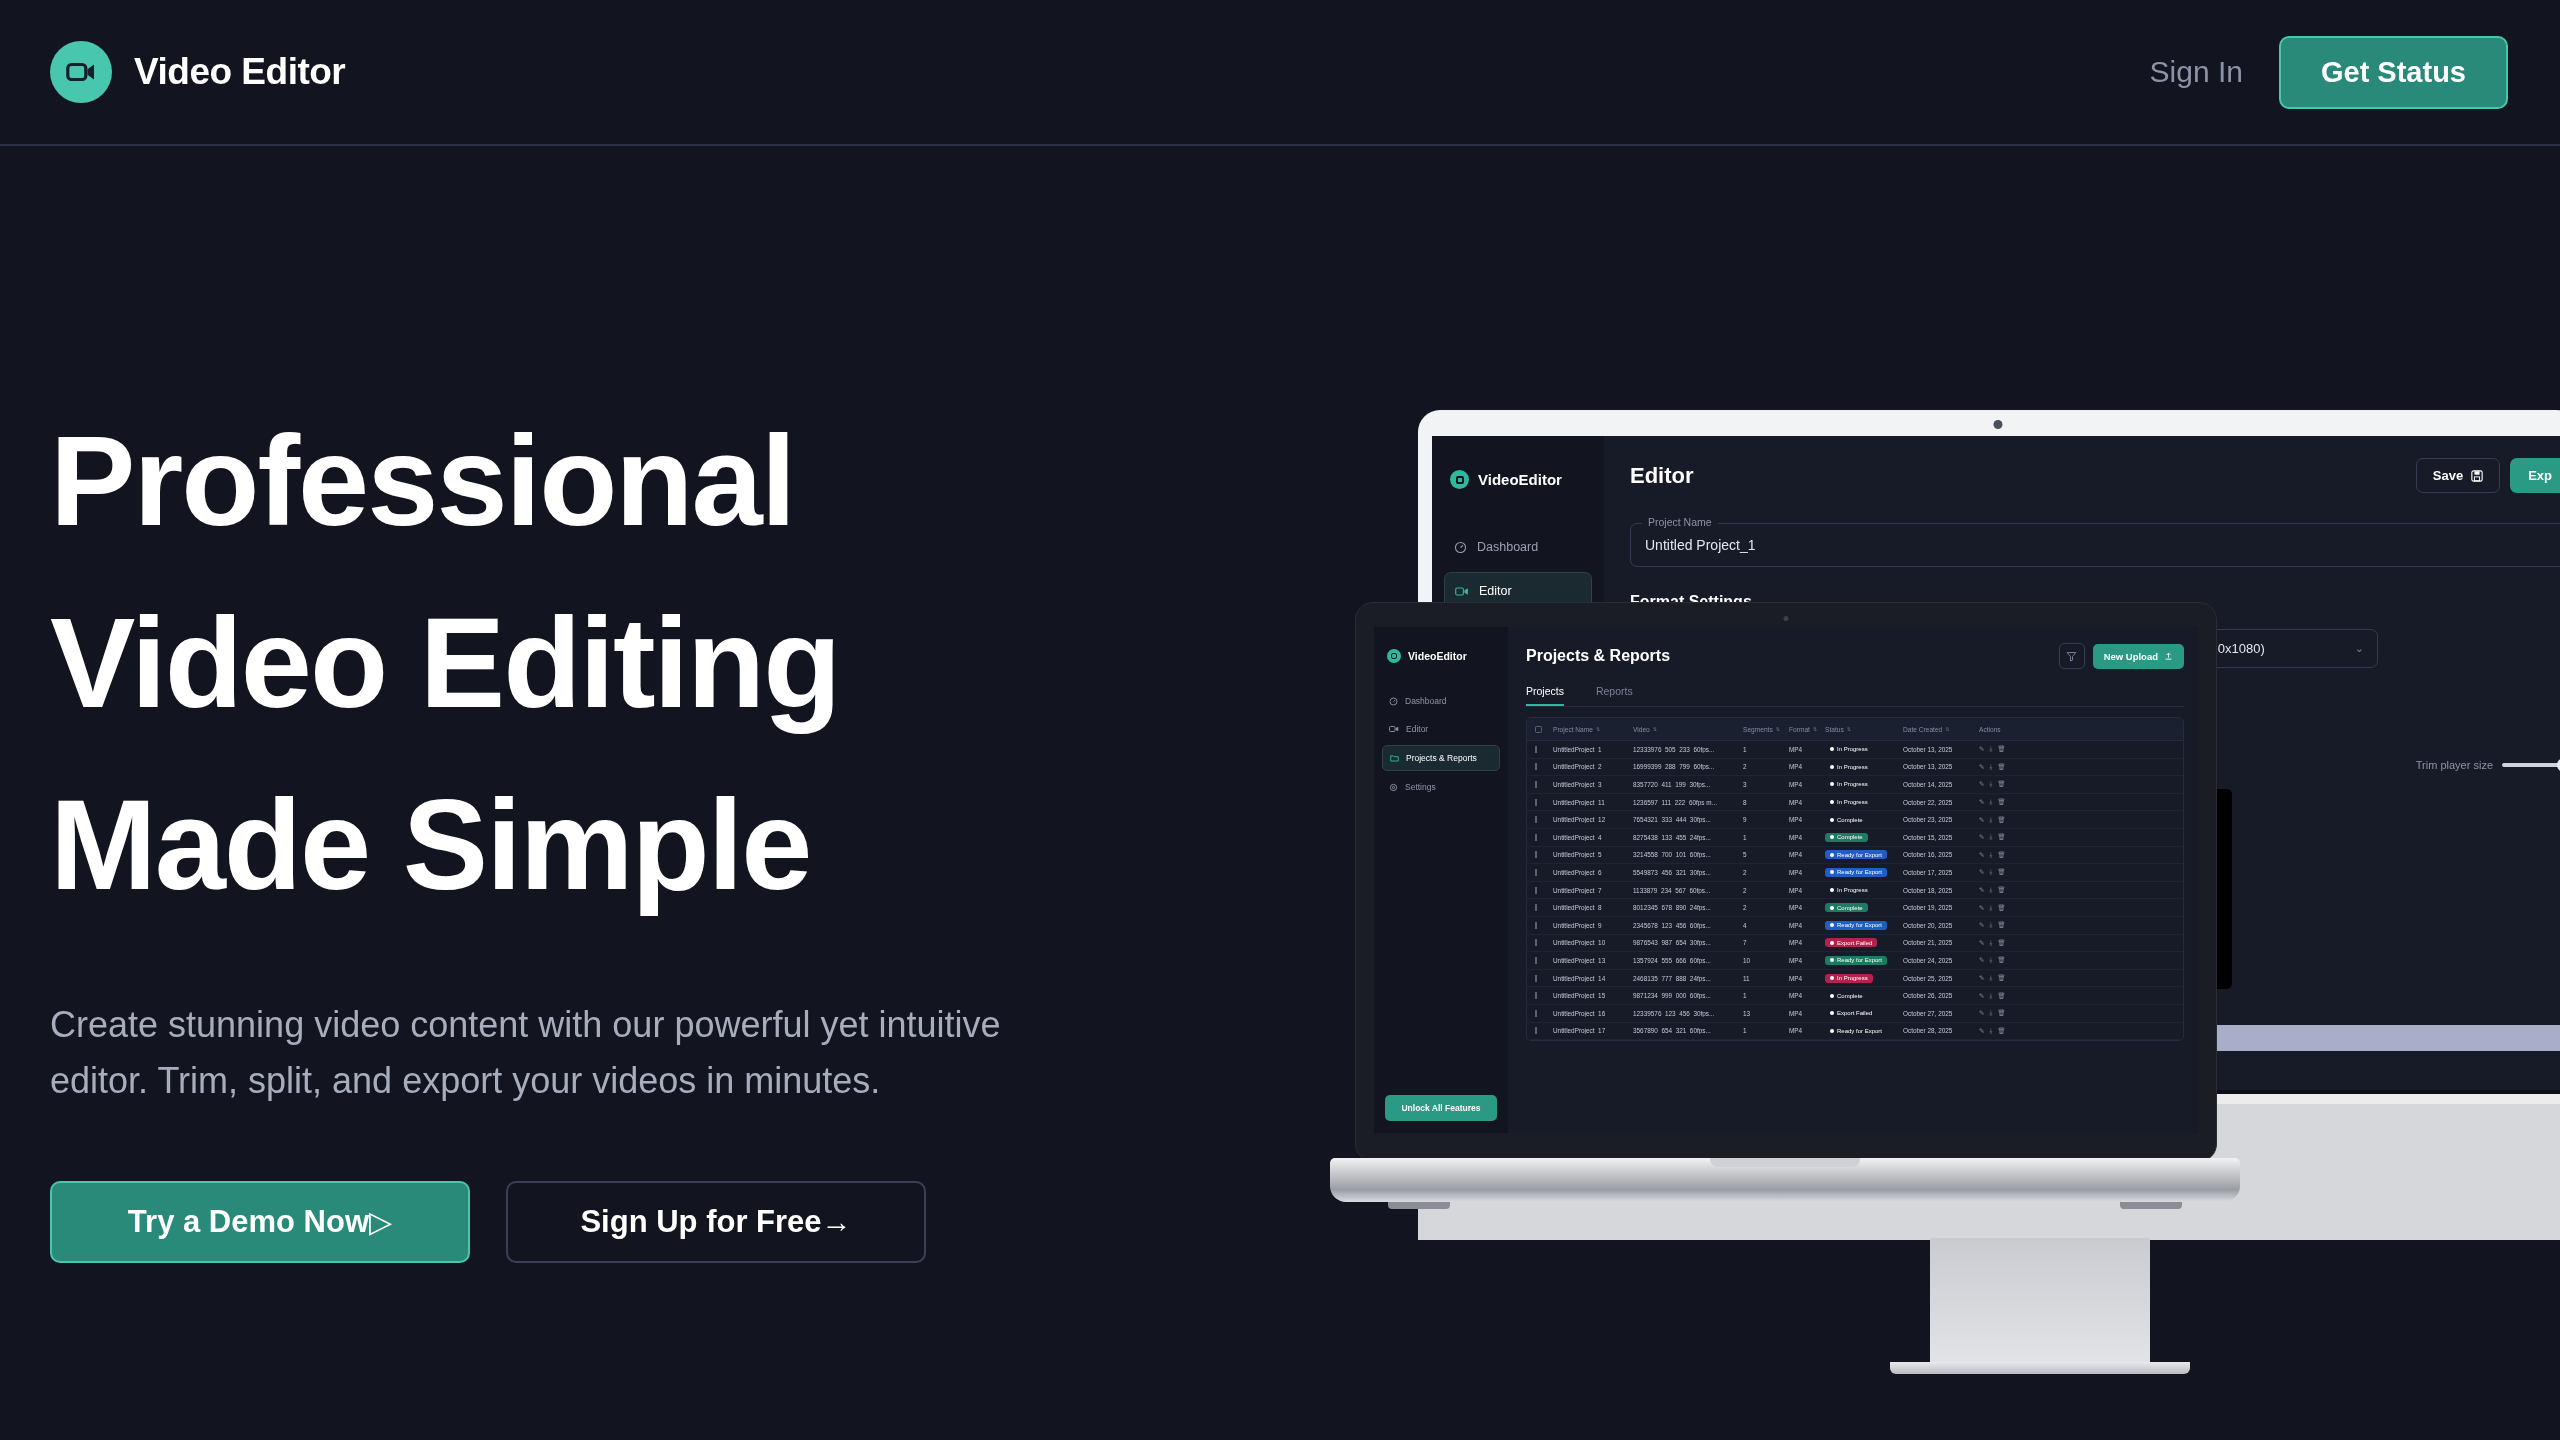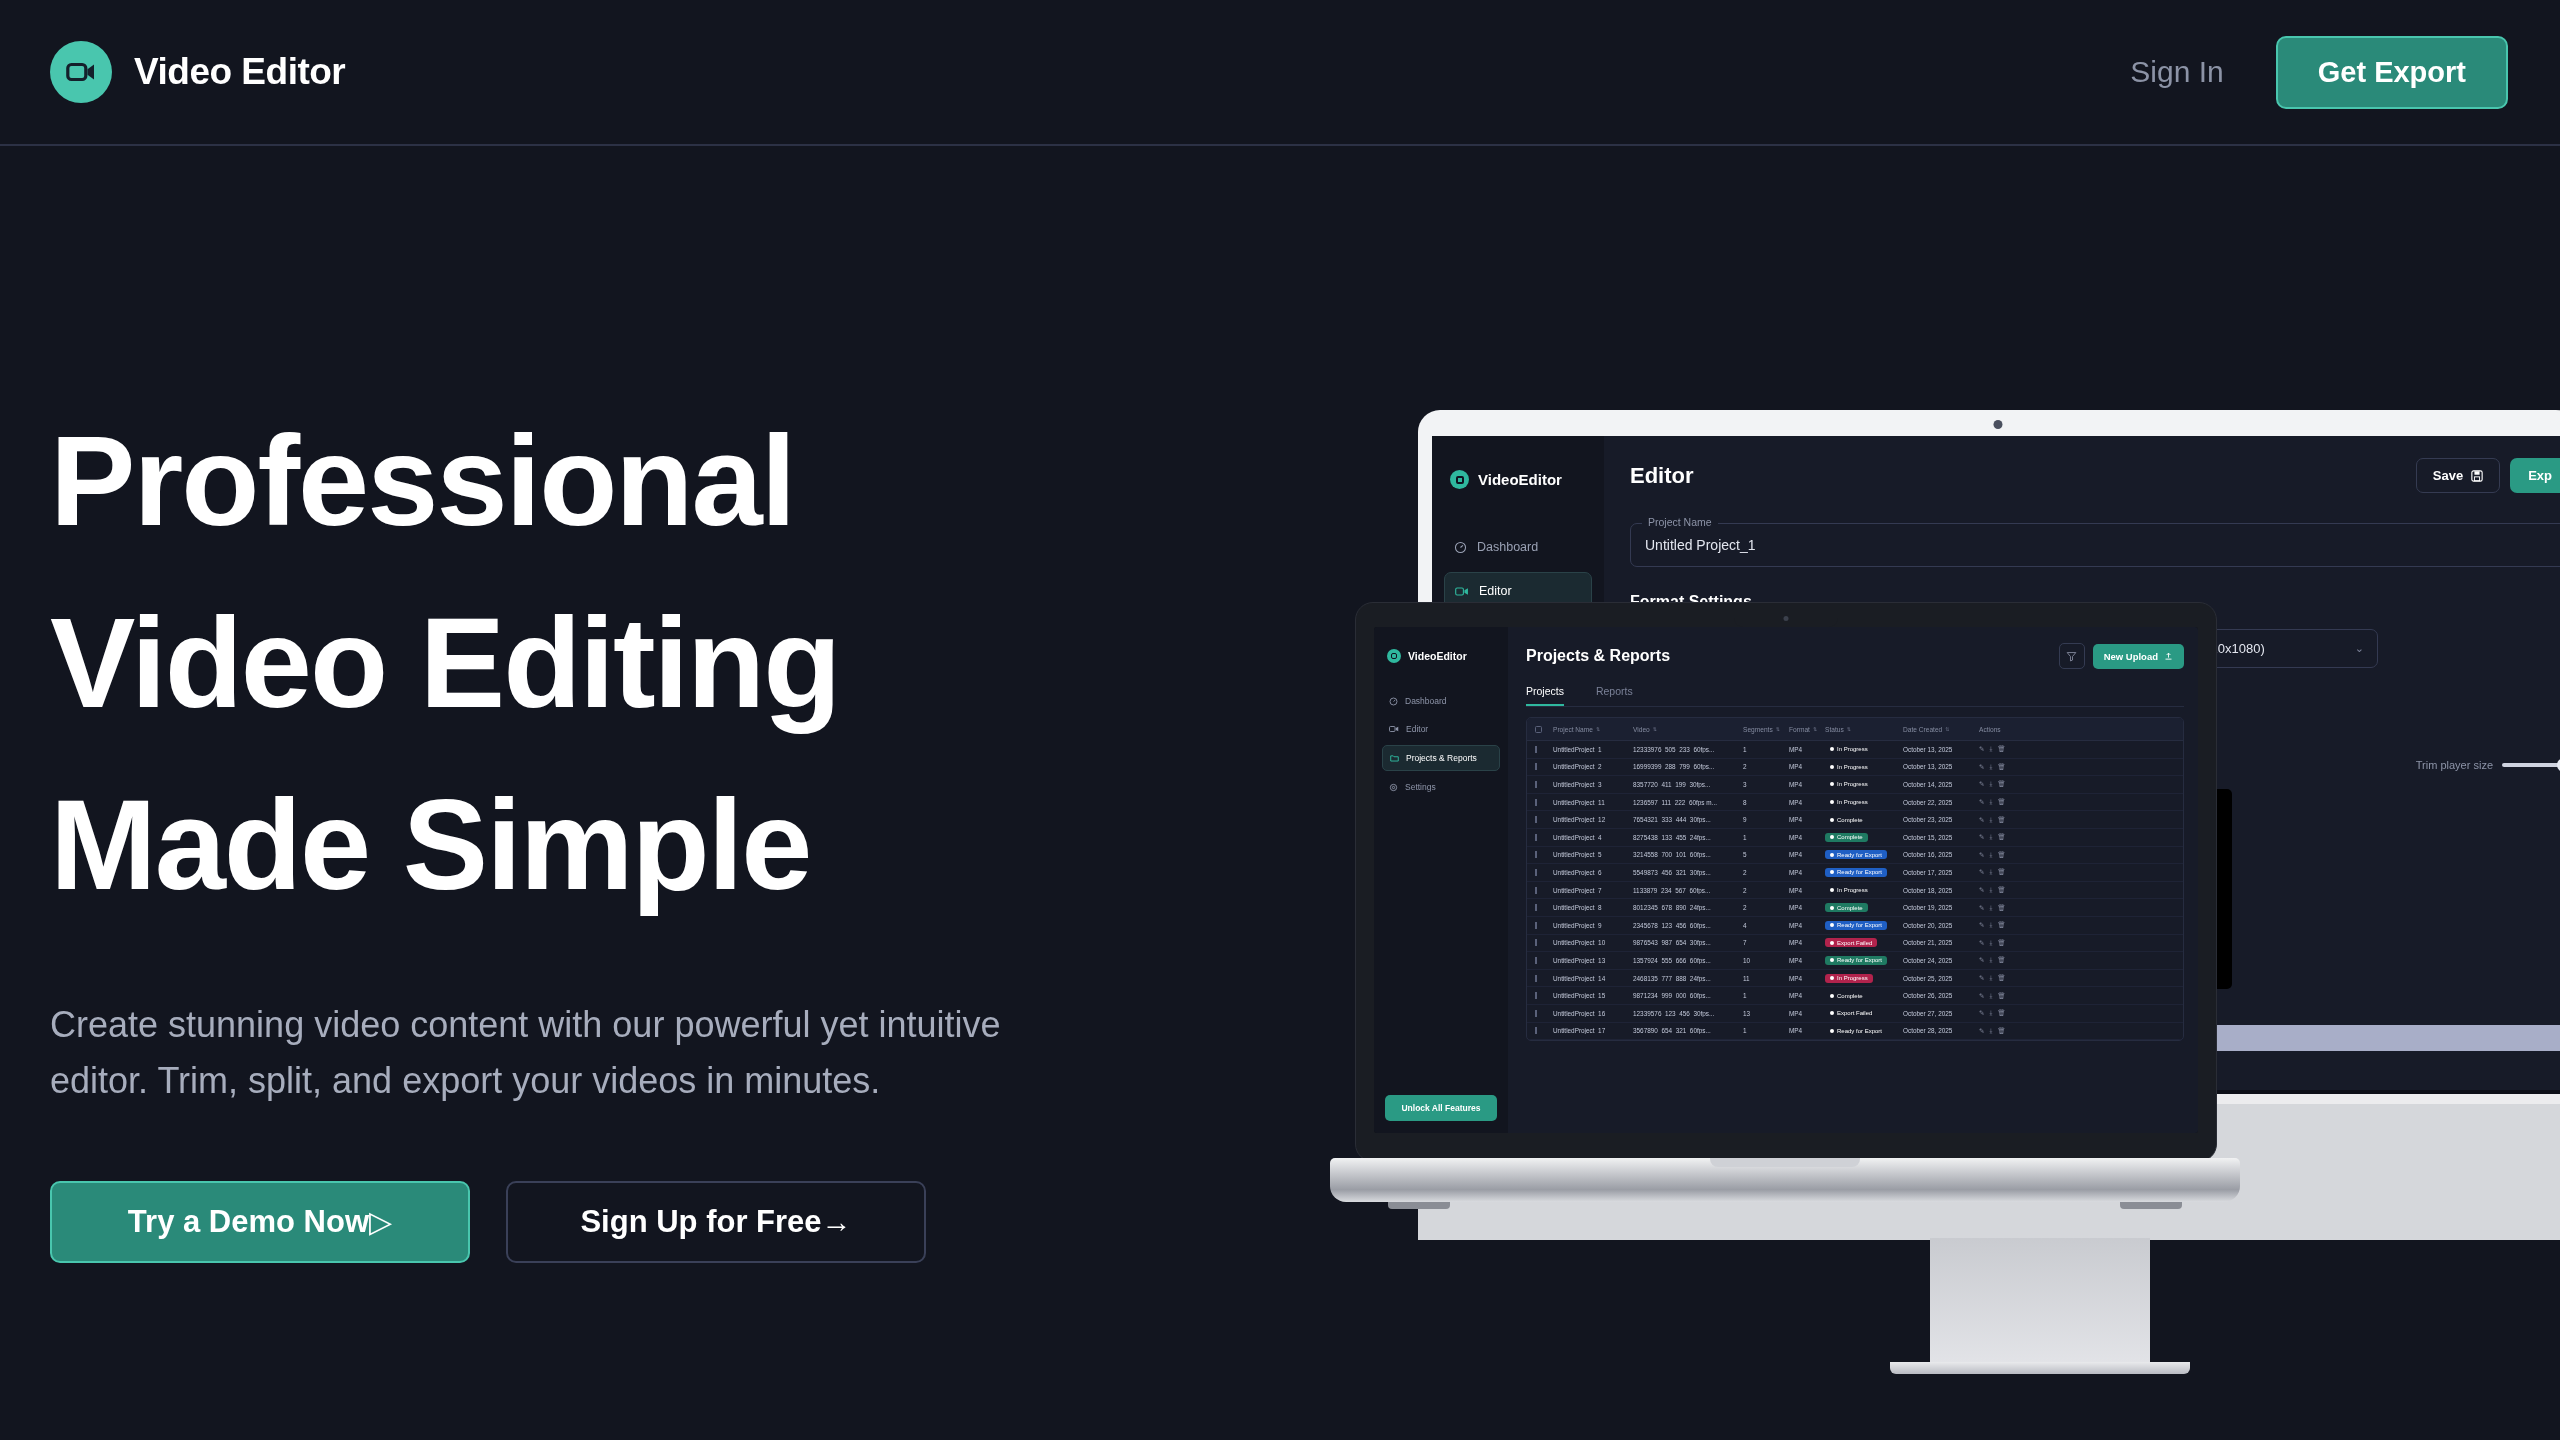--- a/index.html
+++ b/index.html
@@ -18,21 +18,21 @@
     display: flex; align-items: center; justify-content: space-between;
     padding: 0 52px 0 50px;
   }
   .brand { display: flex; align-items: center; gap: 22px; }
   .brand-logo {
     width: 62px; height: 62px; border-radius: 50%;
     background: #49c6ae; display: flex; align-items: center; justify-content: center;
     flex: none;
   }
   .brand-name { color: #ffffff; font-size: 37px; font-weight: bold; letter-spacing: -0.5px; }
-  .header-right { display: flex; align-items: center; gap: 52px; }
+  .header-right { display: flex; align-items: center; gap: 36px; }
   .signin { color: #8c93a6; font-size: 30px; font-weight: 500; }
   .get-started {
     background: #2a8a79; border: 2px solid #49c6ae; border-radius: 10px;
     color: #ffffff; font-size: 29px; font-weight: bold;
     padding: 20px 40px; line-height: 1;
   }
 
   
   .hero { position: absolute; left: 50px; top: 390px; width: 1180px; }
   .hero h1 {
@@ -234,21 +234,21 @@
       <div class="brand-logo">
         <svg width="30" height="22" viewBox="0 0 30 22">
           <rect x="1.8" y="3.5" width="18" height="15" rx="3.6" fill="none" stroke="#14202b" stroke-width="3.2"></rect>
           <path d="M21.5 8.2 L28 3.4 V18.6 L21.5 13.8 Z" fill="#14202b"></path>
         </svg>
       </div>
       <div class="brand-name">Video Editor</div>
     </div>
     <div class="header-right">
       <div class="signin">Sign In</div>
-      <div class="get-started">Get Export</div>
+      <div class="get-started">Get Status</div>
     </div>
   </div>
 
   <div class="hero">
     <h1>Professional
 Video Editing
 Made Simple</h1>
     <div class="hero-sub">Create stunning video content with our powerful yet intuitive
 editor. Trim, split, and export your videos in minutes.</div>
     <div class="cta-row">

